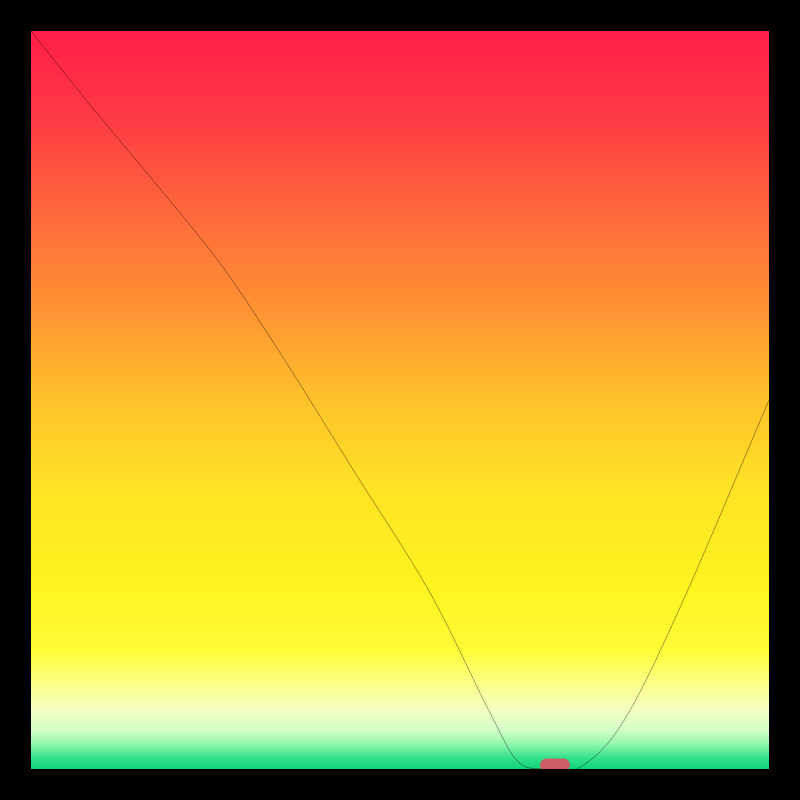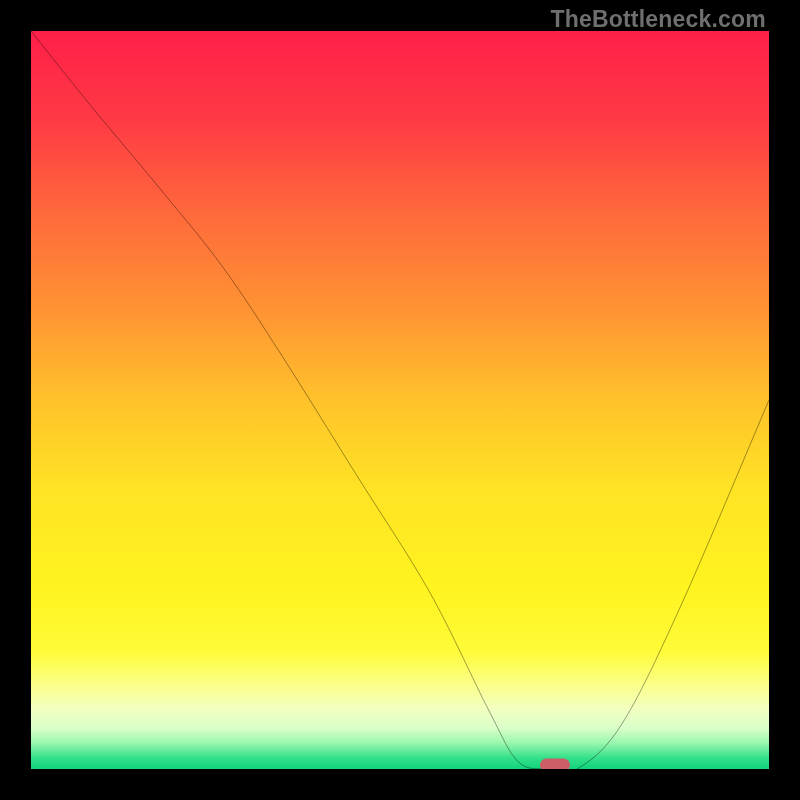--- a/index.html
+++ b/index.html
@@ -81,14 +81,13 @@
       <rect x="0" y="0" width="100" height="100" fill="url(#bg)"></rect>
     </svg>
 
     <svg class="curve" viewBox="0 0 100 100" preserveAspectRatio="none">
       <path id="curve-path" d="M 0 0 C 1.3333333333333333 1.6666666666666667, 5 6.333333333333334, 8 10 C 11 13.666666666666666, 15 18.333333333333332, 18 22 C 21 25.666666666666668, 23.333333333333332 28.333333333333336, 26 32 C 28.666666666666668 35.666666666666664, 31 39.33333333333333, 34 43.99999999999999 C 37 48.66666666666666, 40.666666666666664 54.666666666666664, 44 60 C 47.333333333333336 65.33333333333333, 51 70.66666666666667, 54 76 C 57 81.33333333333333, 60 88.16666666666667, 62 92 C 64 95.83333333333333, 64.66666666666667 97.66666666666667, 66 99 C 67.33333333333333 100.33333333333333, 68.66666666666667 99.83333333333333, 70 100 C 71.33333333333333 100.16666666666667, 72.33333333333333 101, 74 100 C 75.66666666666667 99, 77.66666666666667 97.66666666666667, 80 94 C 82.33333333333333 90.33333333333333, 84.66666666666667 85.33333333333333, 88 78 C 91.33333333333333 70.66666666666667, 98 54.666666666666664, 100 50" fill="none" stroke="#000" stroke-width="0.38" vector-effect="non-scaling-stroke" stroke-linecap="round" stroke-linejoin="round"></path>
     </svg>
 
     <div class="marker" style="left: 523.98px; top: 734.31px; background: rgb(205, 93, 102);"></div>
   </div>
 
-  <div class="watermark">TheBottleneck.com</div>
 </div>
 
 </body></html>

